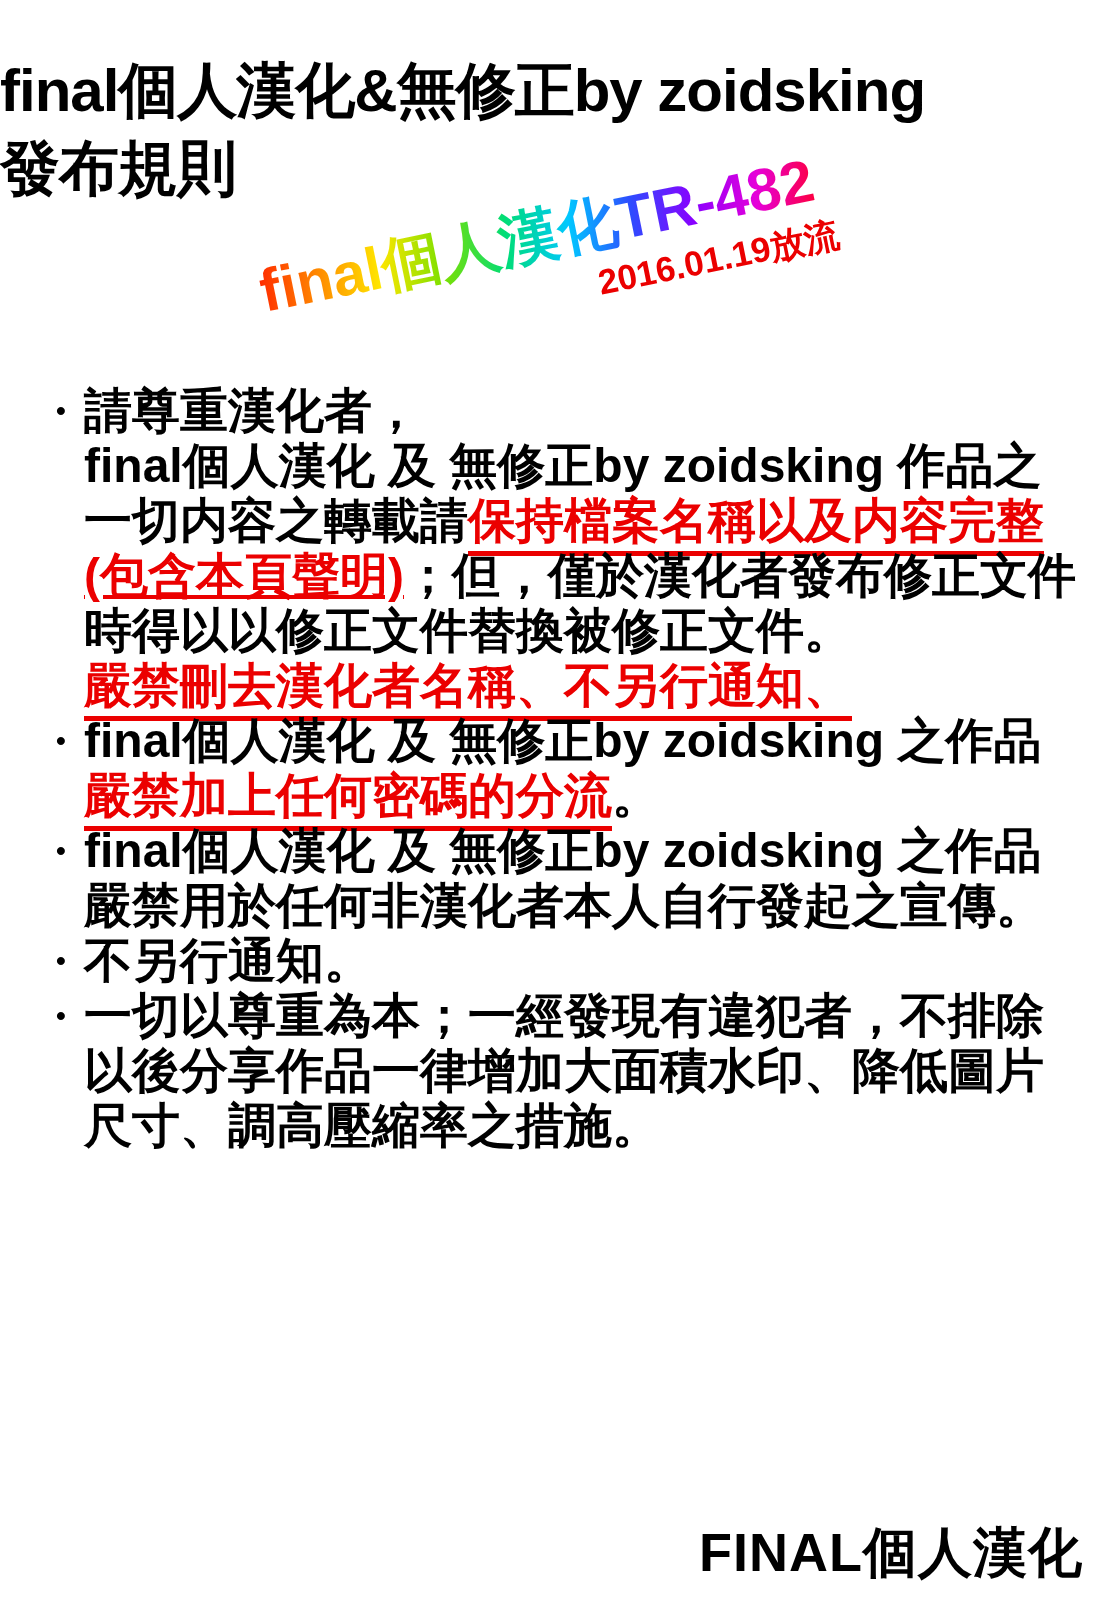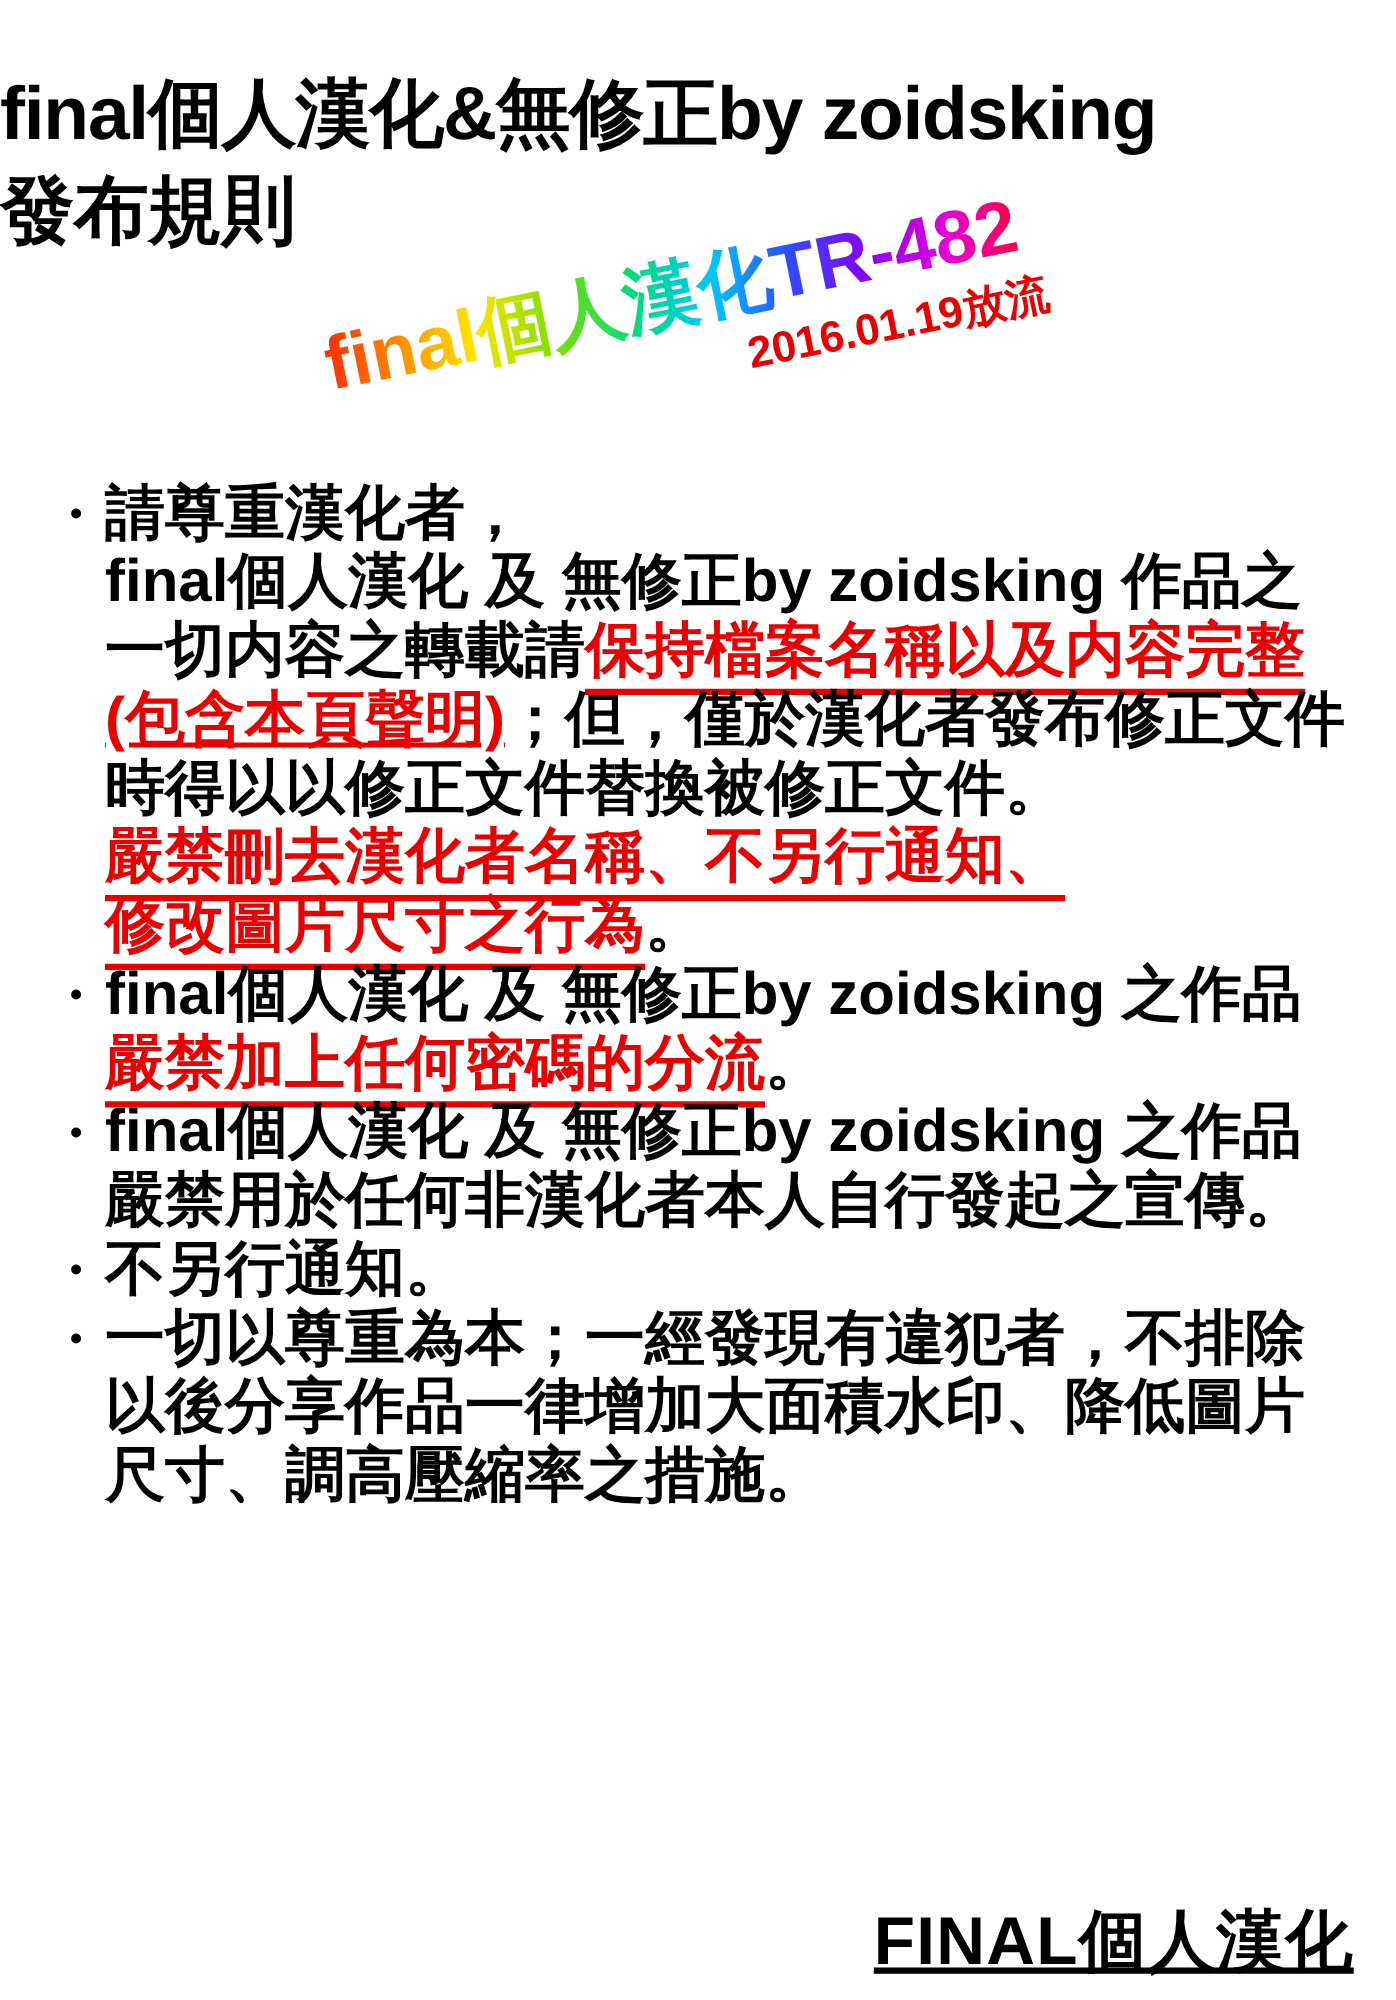--- a/index.html
+++ b/index.html
@@ -63,21 +63,20 @@
     border-bottom:5px solid currentColor;
     padding-bottom:4px;
   }
   .watermark{
     position:absolute;
     right:34px;bottom:10px;
     font-size:54px;
     font-weight:900;
     letter-spacing:1px;
     white-space:nowrap;
-    text-decoration:underline;
   }
 </style>
 </head>
 <body style="--red: #eb0000;">
 
 <div class="title">
   <div>final個人漢化&amp;無修正by zoidsking</div>
   <div>發布規則</div>
 </div>
 
@@ -86,21 +85,20 @@
   <div class="stamp-date" style="color: rgb(235, 0, 0);">2016.01.19放流</div>
 </div>
 
 <div class="rules">
     <div class="line"><span class="bullet">•</span><span class="seg black">請尊重漢化者，</span></div>
     <div class="line"><span class="seg black">final個人漢化 及 無修正by zoidsking 作品之</span></div>
     <div class="line"><span class="seg black">一切内容之轉載請</span><span class="seg red-underline">保持檔案名稱以及内容完整</span></div>
     <div class="line"><span class="seg red">(包含本頁聲明)</span><span class="seg black">；但，僅於漢化者發布修正文件</span></div>
     <div class="line"><span class="seg black">時得以以修正文件替換被修正文件。</span></div>
     <div class="line"><span class="seg red-underline">嚴禁刪去漢化者名稱、不另行通知、</span></div>
-    <div class="line"><span class="seg red-underline">修改圖片尺寸之行為</span><span class="seg black">。</span></div>
     <div class="line"><span class="bullet">•</span><span class="seg black">final個人漢化 及 無修正by zoidsking 之作品</span></div>
     <div class="line"><span class="seg red-underline">嚴禁加上任何密碼的分流</span><span class="seg black">。</span></div>
     <div class="line"><span class="bullet">•</span><span class="seg black">final個人漢化 及 無修正by zoidsking 之作品</span></div>
     <div class="line"><span class="seg black">嚴禁用於任何非漢化者本人自行發起之宣傳。</span></div>
     <div class="line"><span class="bullet">•</span></div>
     <div class="line"><span class="seg black">不另行通知。</span></div>
     <div class="line"><span class="bullet">•</span><span class="seg black">一切以尊重為本；一經發現有違犯者，不排除</span></div>
     <div class="line"><span class="seg black">以後分享作品一律增加大面積水印、降低圖片</span></div>
     <div class="line"><span class="seg black">尺寸、調高壓縮率之措施。</span></div>
   </div>

